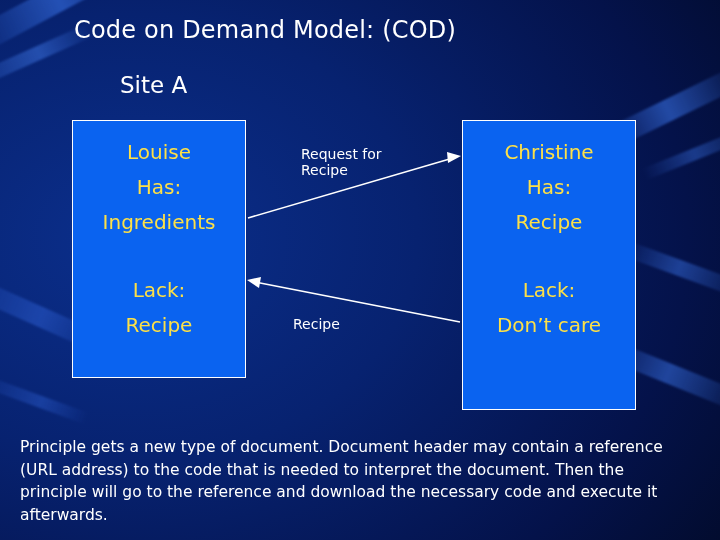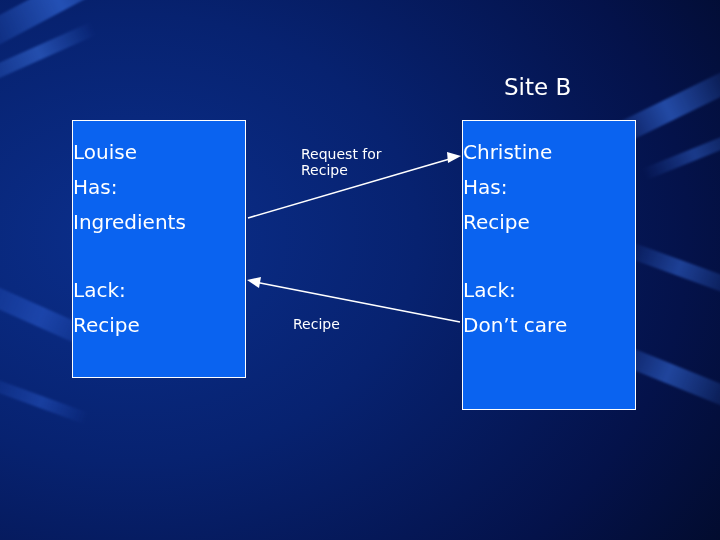--- a/index.html
+++ b/index.html
@@ -106,21 +106,22 @@
     background: #0a63f0;
     border: 1px solid #ffffff;
     box-sizing: border-box;
   }
   #box-a { left: 72px; top: 120px; width: 174px; height: 258px; }
   #box-b { left: 462px; top: 120px; width: 174px; height: 290px; }
 
   .box-text {
     position: absolute;
     width: 100%;
-    color: #ffffff;
+    text-align: center;
+    color: #fde047;
     font-size: 20px;
     line-height: 35px;
     white-space: nowrap;
   }
   #a-top { top: 14px; }
   #a-bottom { top: 152px; }
   #b-top { top: 14px; }
   #b-bottom { top: 152px; }
 
   .arrow-label {
@@ -157,22 +158,23 @@
 
   <div class="streak streak-l1"></div>
   <div class="streak streak-l2"></div>
   <div class="streak streak-l3"></div>
   <div class="streak streak-l4"></div>
   <div class="streak streak-r1"></div>
   <div class="streak streak-r2"></div>
   <div class="streak streak-r3"></div>
   <div class="streak streak-r4"></div>
 
-
-  <div class="site-label" id="site-b-label">Site B</div>
+  <div id="title">Code on Demand Model: (COD)</div>
+
+  <div class="site-label" id="site-a-label">Site A</div>
 
   <div class="box" id="box-a">
     <div class="box-text" id="a-top">Louise<br>Has:<br>Ingredients</div>
     <div class="box-text" id="a-bottom">Lack:<br>Recipe</div>
   </div>
 
   <div class="box" id="box-b">
     <div class="box-text" id="b-top">Christine<br>Has:<br>Recipe</div>
     <div class="box-text" id="b-bottom">Lack:<br>Don’t care</div>
   </div>
@@ -184,14 +186,15 @@
     </g>
     <g>
       <line x1="460" y1="322" x2="255" y2="282" stroke="#ffffff" stroke-width="1.6"></line>
       <polygon points="247,280 261,277 259,288" fill="#ffffff"></polygon>
     </g>
   </svg>
 
   <div class="arrow-label" id="label-request">Request for<br>Recipe</div>
   <div class="arrow-label" id="label-recipe">Recipe</div>
 
+  <div id="body-text">Principle gets a new type of document. Document header may contain a reference (URL address) to the code that is needed to interpret the document. Then the principle will go to the reference and download the necessary code and execute it afterwards.</div>
 
 </div>
 
 </body></html>

